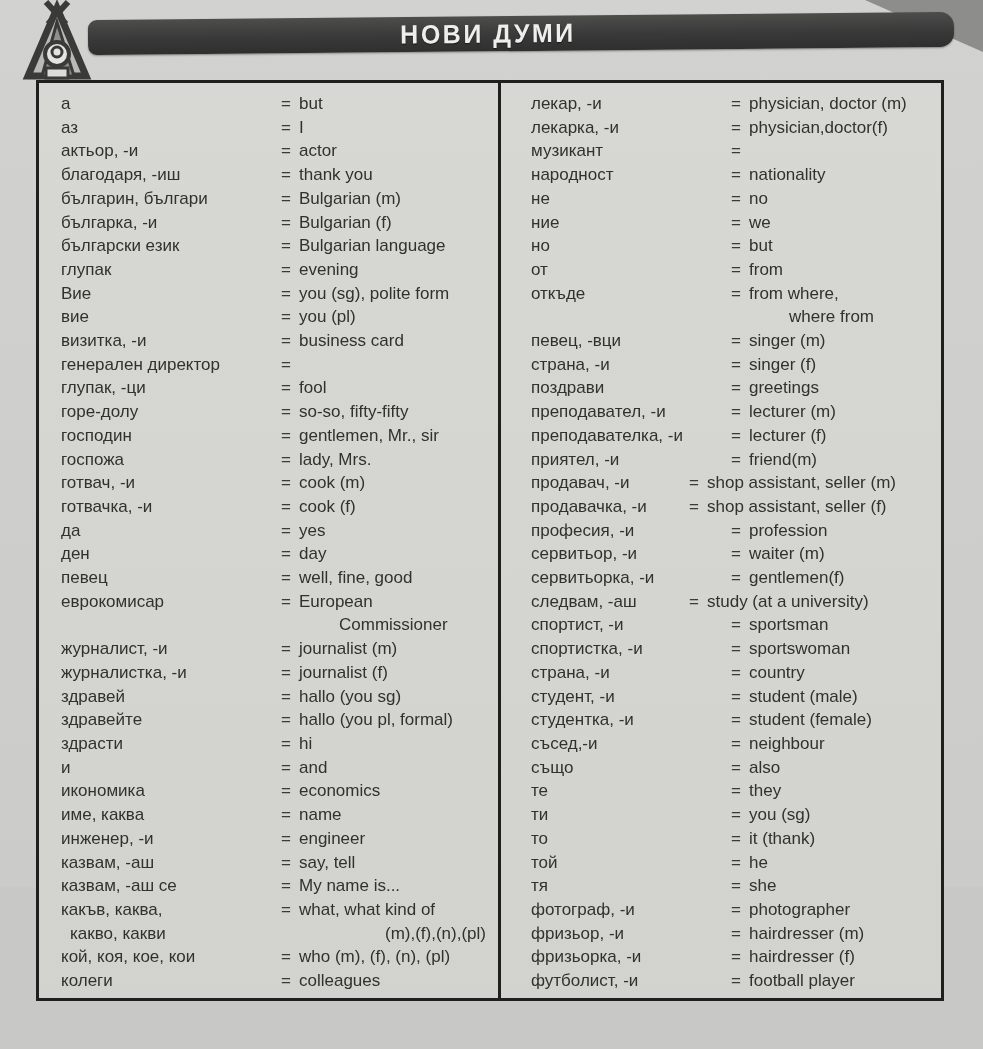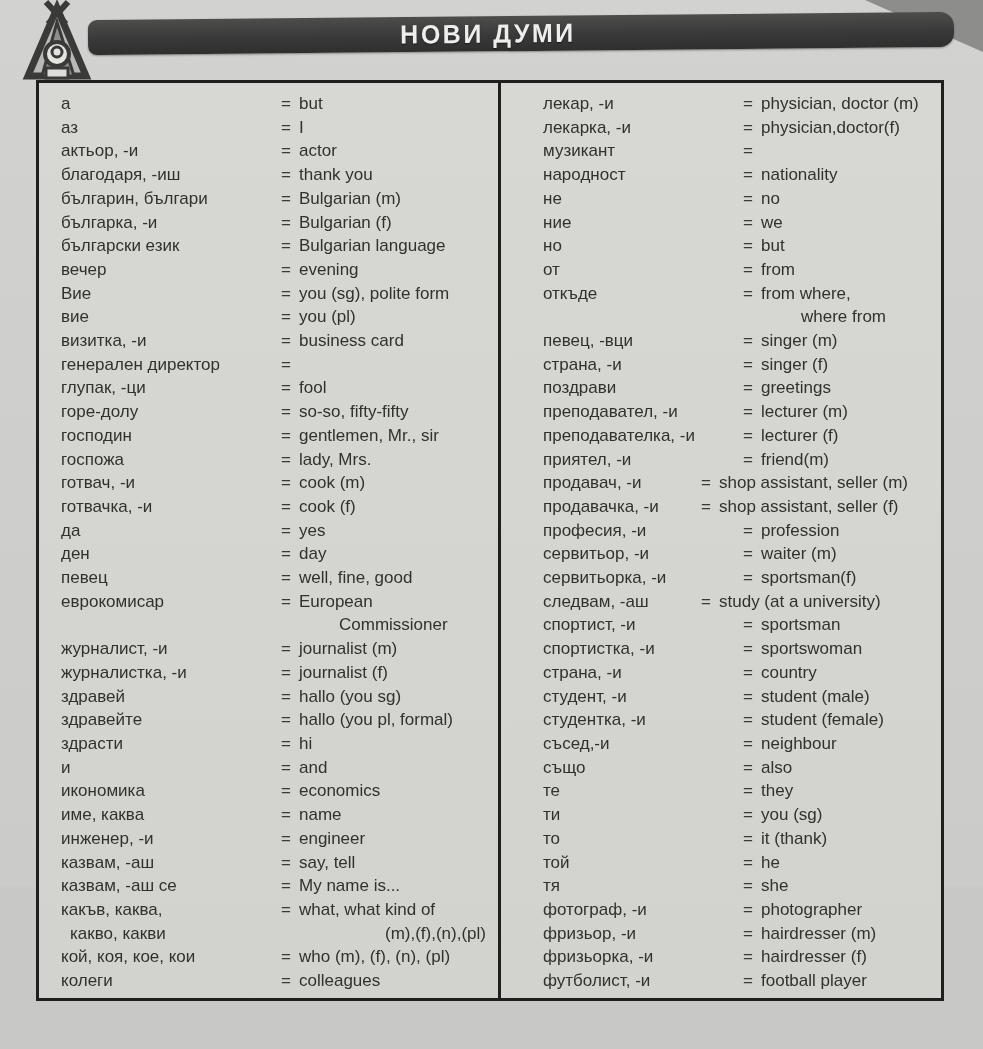--- a/index.html
+++ b/index.html
@@ -45,21 +45,21 @@
     border:3px solid #1f1f1d;
     background:linear-gradient(180deg,#d7d7d4,#d2d2cf);
     display:flex;
     box-sizing:border-box;
   }
   .col{box-sizing:border-box;padding-top:9px;color:#31312d;}
   .col-left{width:462px;border-right:3px solid #1f1f1d;padding-left:22px;padding-right:6px;}
   .col-right{flex:1;padding-left:30px;padding-right:4px;}
   .row{display:flex;align-items:flex-start;line-height:23.7px;font-size:17px;}
   .row .bg{flex:0 0 220px;min-width:0;}
-  .col-right .row .bg{flex-basis:200px;margin-left:12px;}
+  .col-right .row .bg{flex-basis:200px;}
   .col-right .row.tight .bg{flex-basis:158px;}
   .row .eq{flex:0 0 18px;color:#3a3a36;}
   .row .en{flex:1 1 auto;white-space:nowrap;}
   .line2{display:block;white-space:nowrap;}
   .line2.bg2{padding-left:9px;}
   .line2.indent{padding-left:40px;}
   .line2.right{text-align:right;padding-right:6px;white-space:normal;}
 </style>
 </head>
 <body>
@@ -115,21 +115,21 @@
           <span class="bg">българка, -и</span>
           <span class="eq">=</span>
           <span class="en">Bulgarian (f)</span>
         </div>
         <div class="row">
           <span class="bg">български език</span>
           <span class="eq">=</span>
           <span class="en">Bulgarian language</span>
         </div>
         <div class="row">
-          <span class="bg">вечер</span>
+          <span class="bg">глупак</span>
           <span class="eq">=</span>
           <span class="en">evening</span>
         </div>
         <div class="row">
           <span class="bg">Вие</span>
           <span class="eq">=</span>
           <span class="en">you (sg), polite form</span>
         </div>
         <div class="row">
           <span class="bg">вие</span>
@@ -357,21 +357,21 @@
           <span class="en">profession</span>
         </div>
         <div class="row">
           <span class="bg">сервитьор, -и</span>
           <span class="eq">=</span>
           <span class="en">waiter (m)</span>
         </div>
         <div class="row">
           <span class="bg">сервитьорка, -и</span>
           <span class="eq">=</span>
-          <span class="en">sportsman(f)</span>
+          <span class="en">gentlemen(f)</span>
         </div>
         <div class="row tight">
           <span class="bg">следвам, -аш</span>
           <span class="eq">=</span>
           <span class="en">study (at a university)</span>
         </div>
         <div class="row">
           <span class="bg">спортист, -и</span>
           <span class="eq">=</span>
           <span class="en">sportsman</span>

